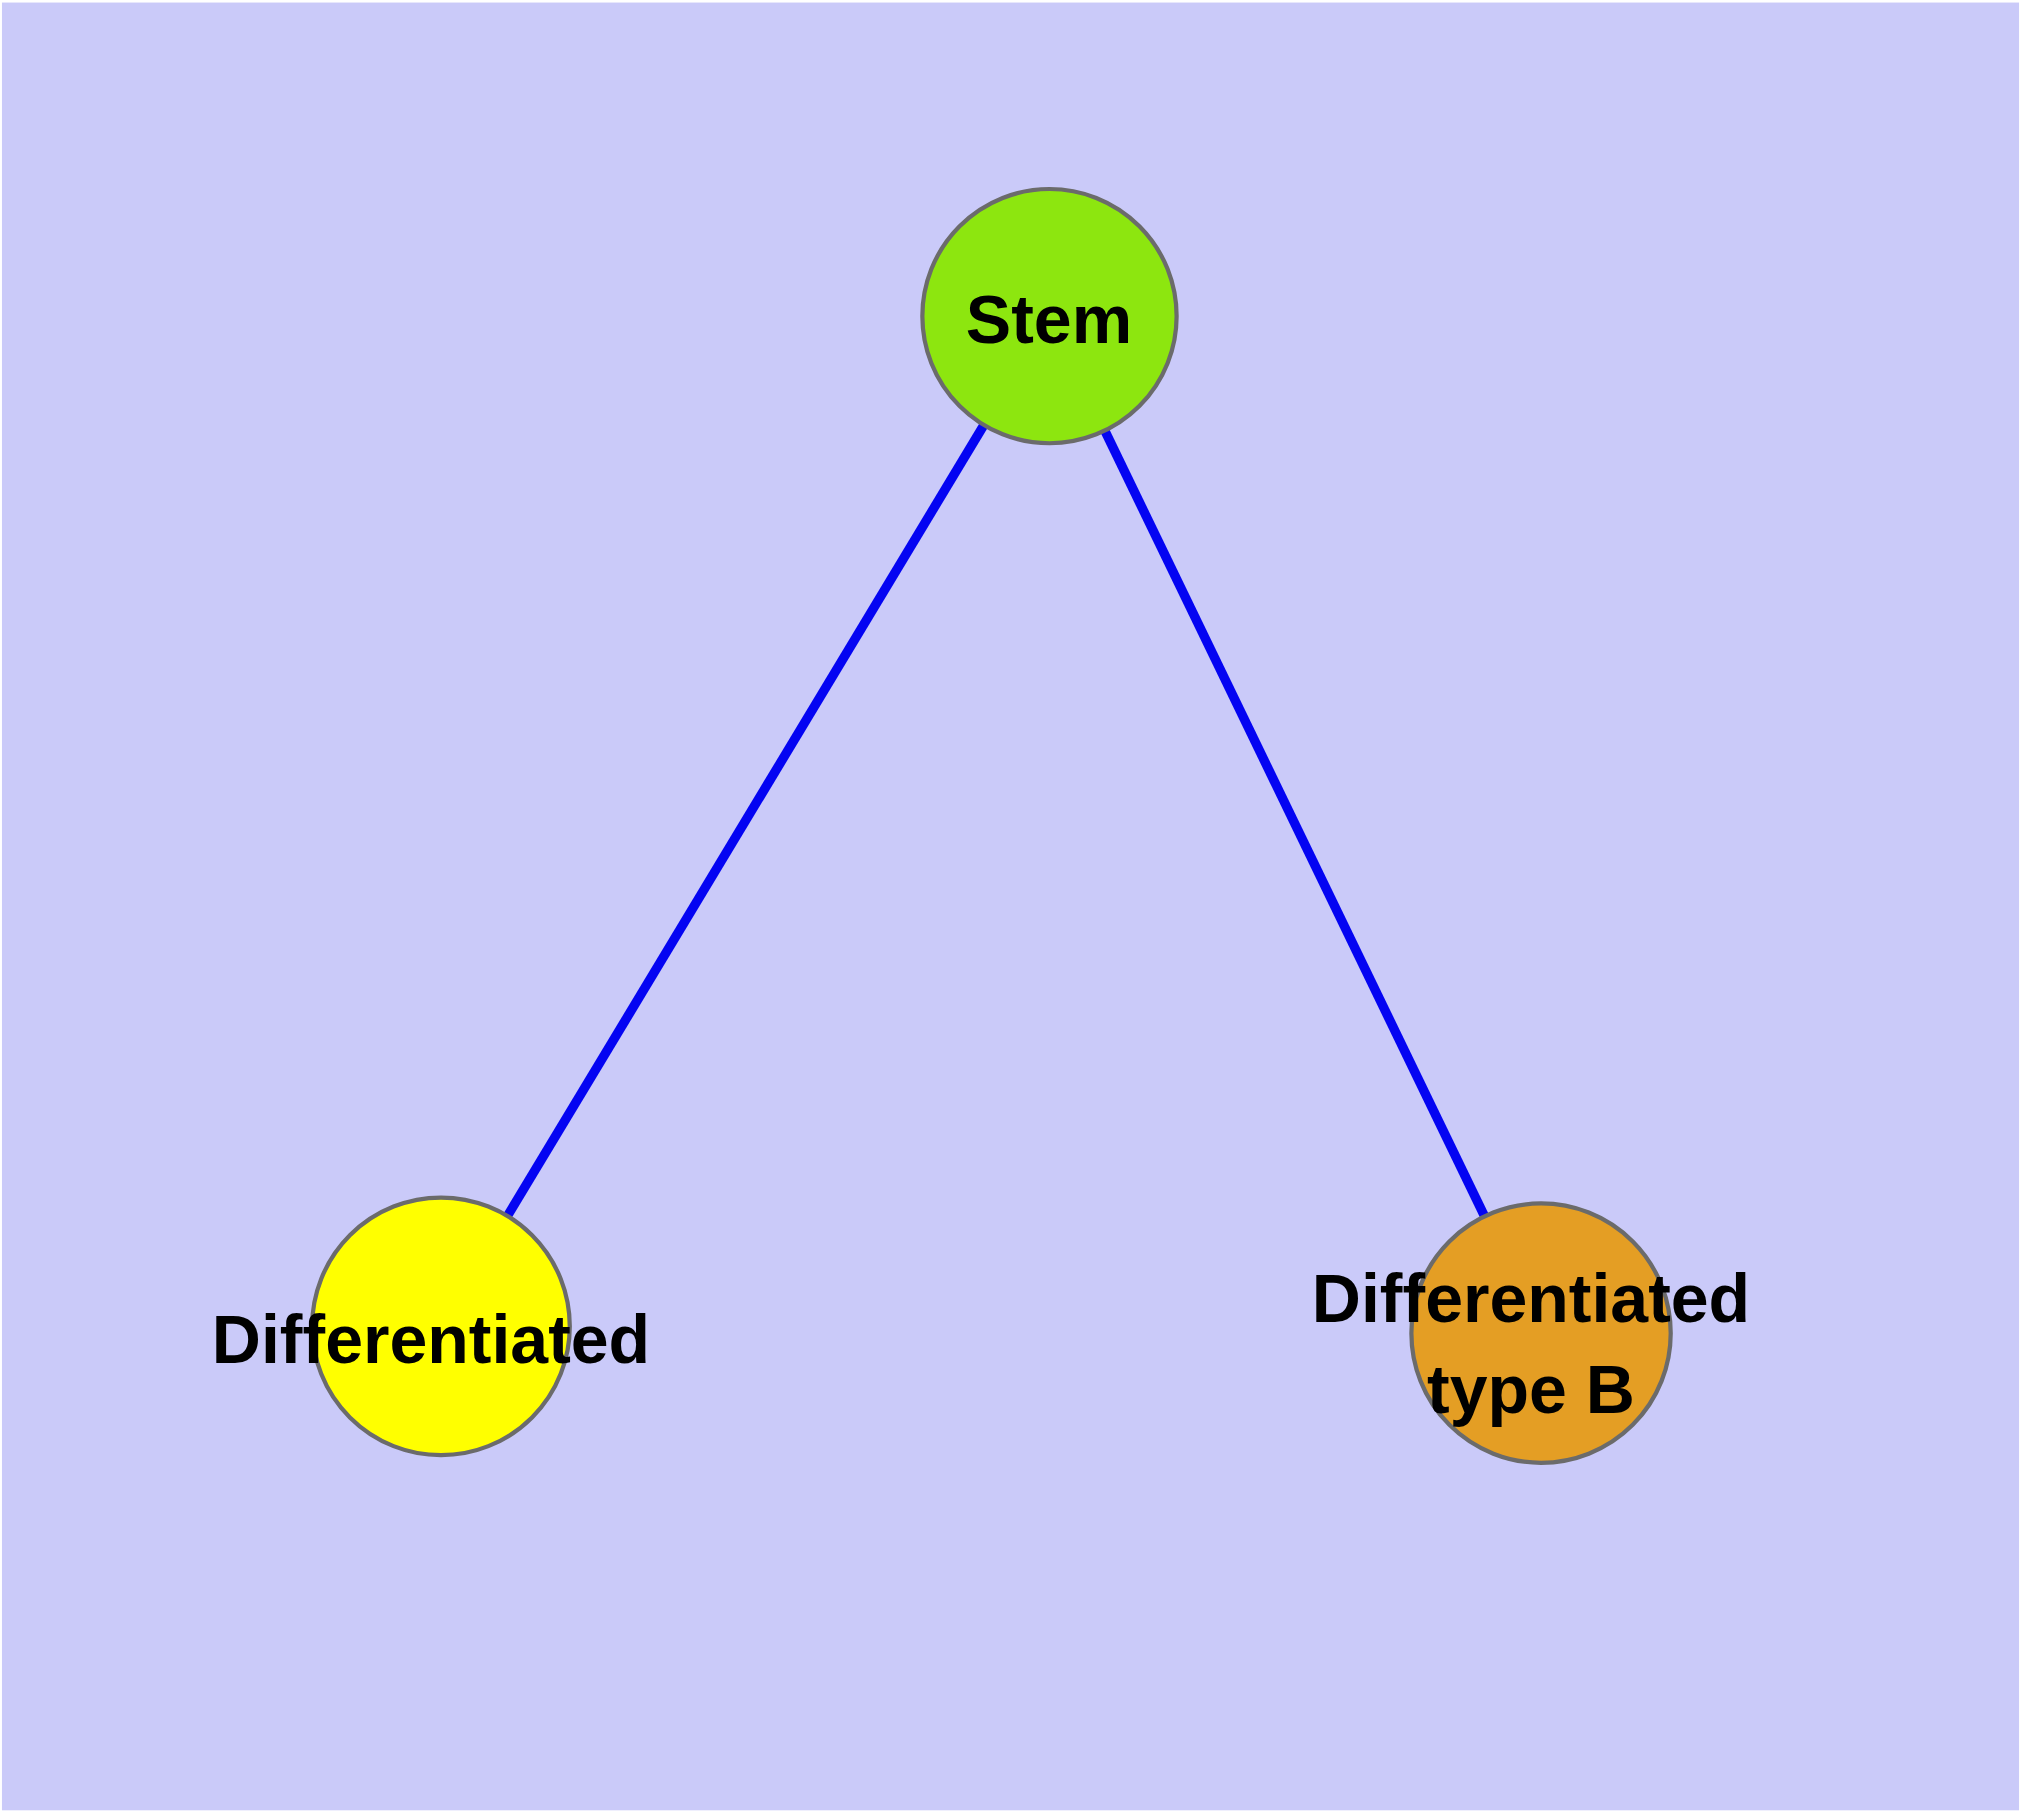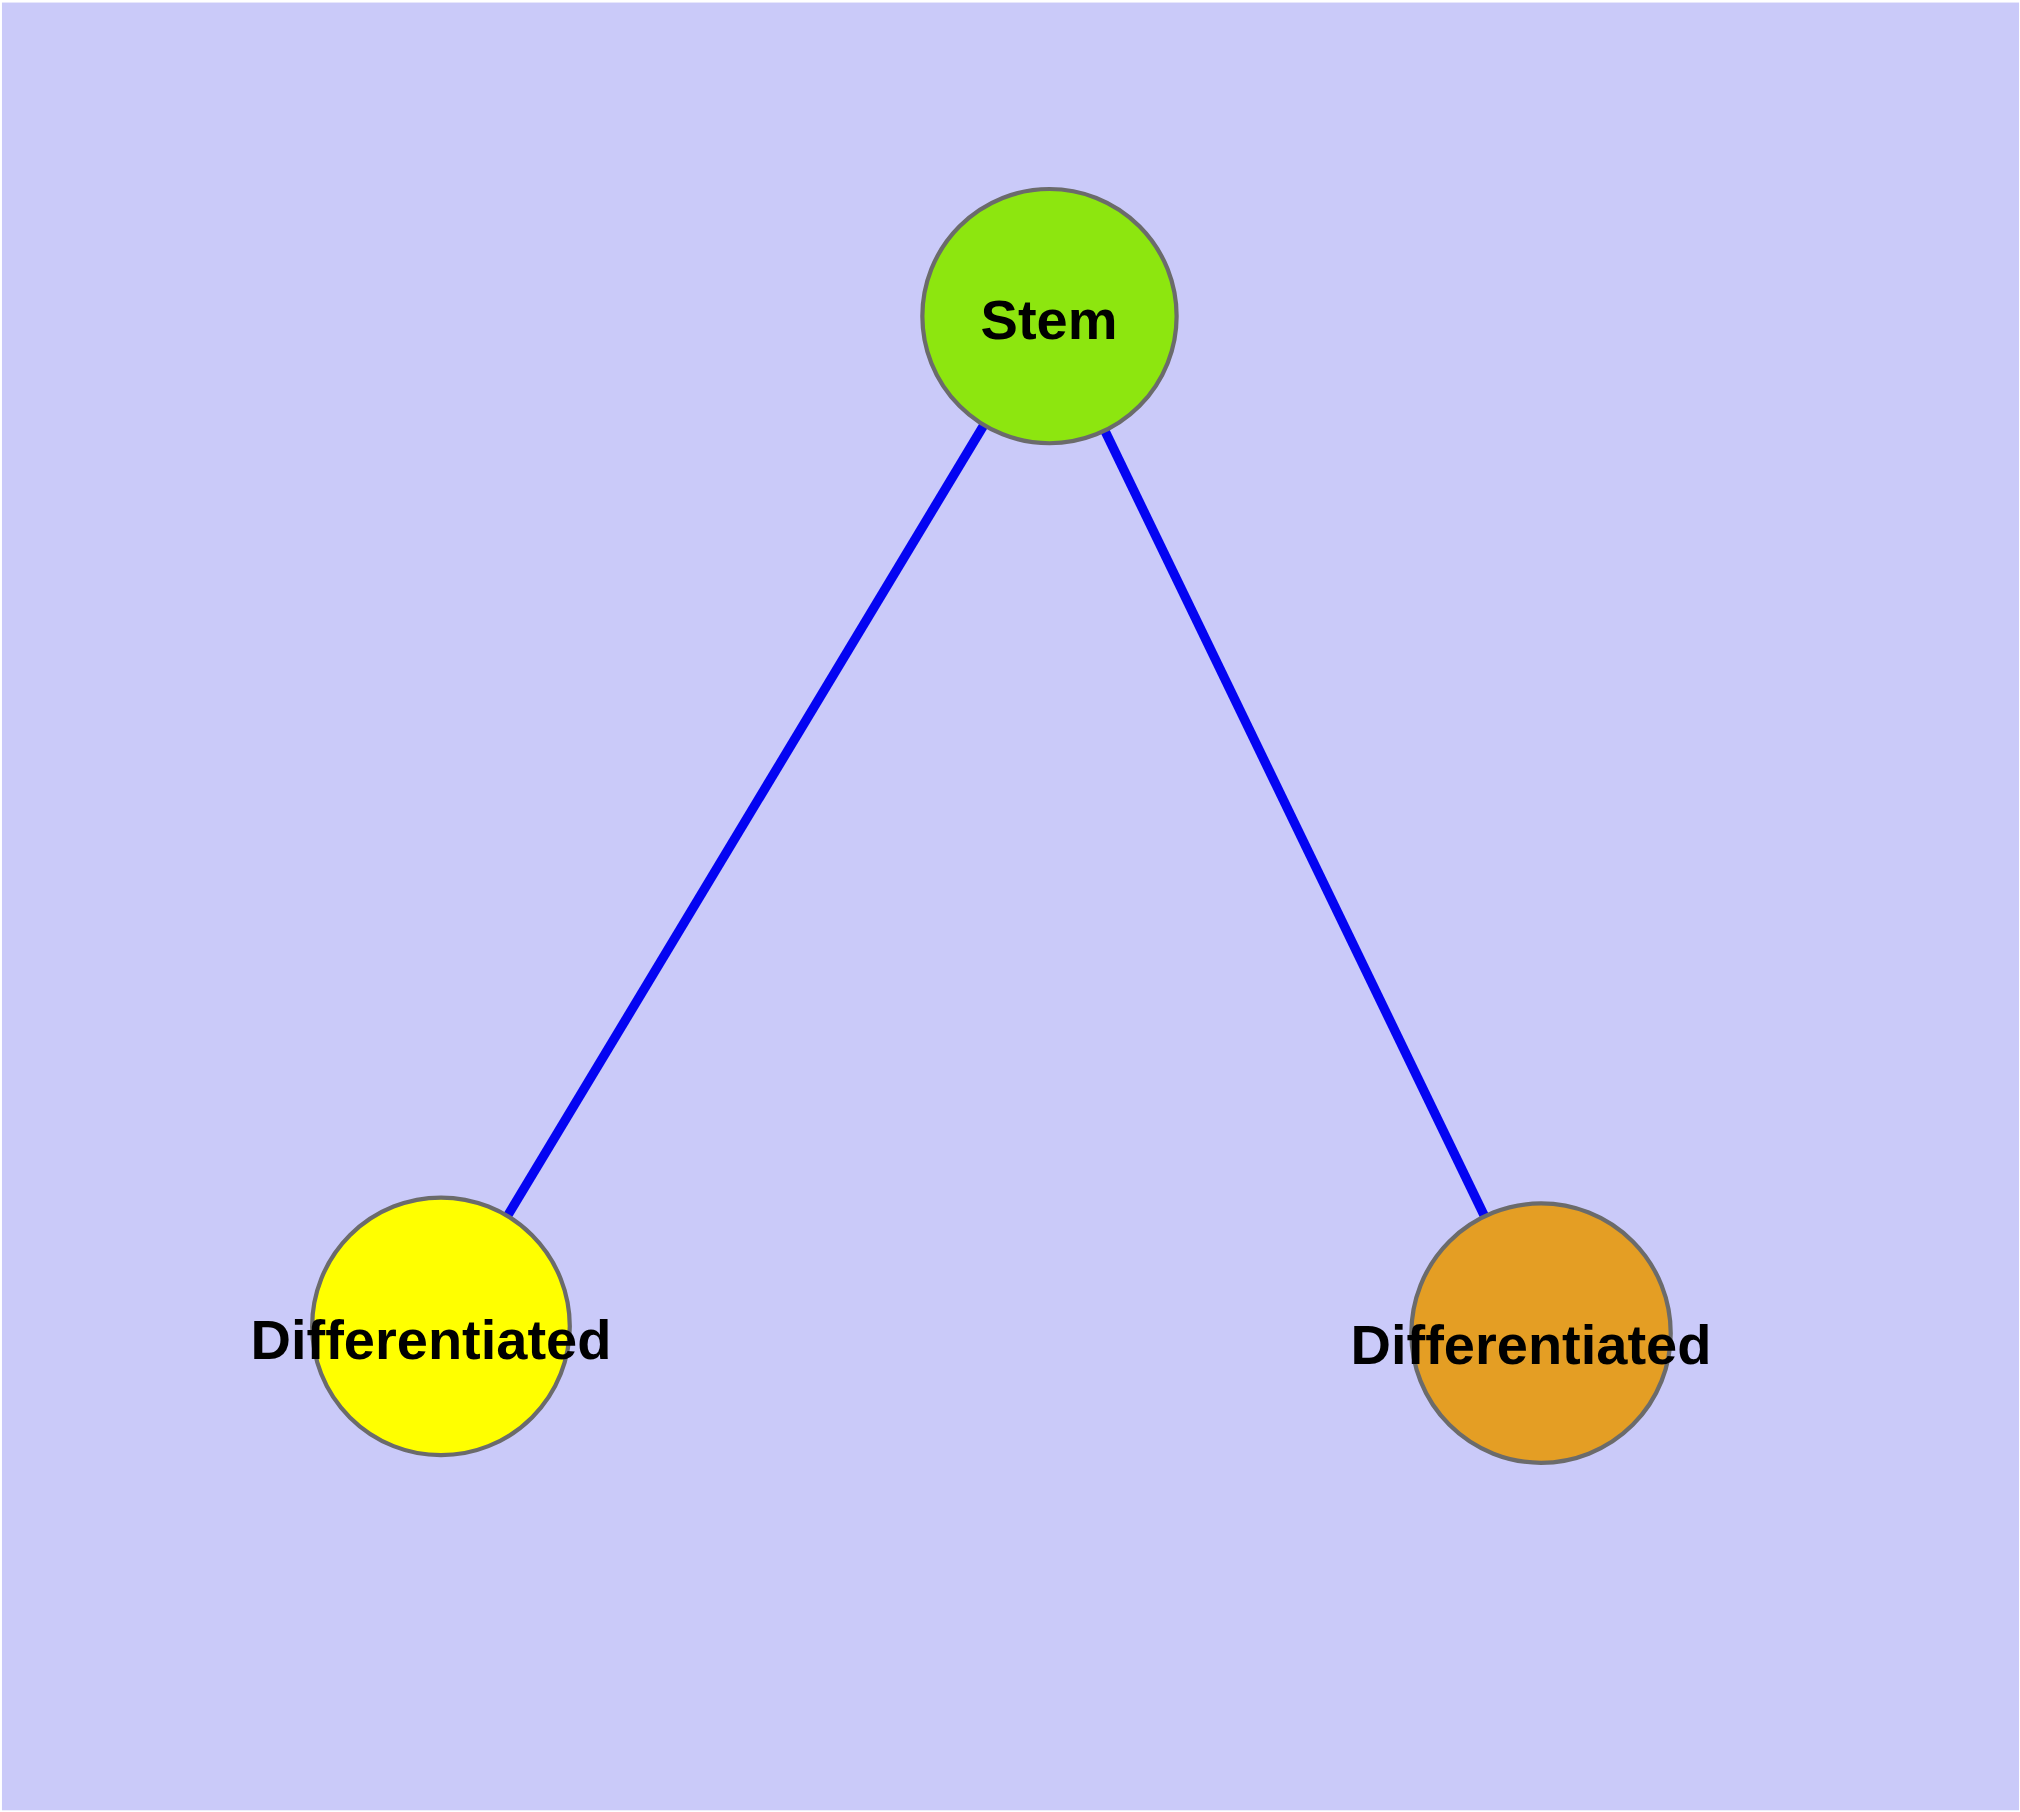--- a/index.html
+++ b/index.html
@@ -31,21 +31,21 @@
   }
   .node-circle {
     stroke: var(--node-border, #6B6B6B);
     stroke-width: 5;
   }
   .node-label {
     position: absolute;
     transform: translate(-50%, -50%);
     text-align: center;
     color: var(--text, #000000);
-    font-size: 56px;
+    font-size: 68px;
     font-weight: 700;
     line-height: 91px;
     white-space: nowrap;
     pointer-events: none;
   }
   .node-label .label-line {
     display: block;
   }
 </style>
 </head>
@@ -71,16 +71,17 @@
   <div class="node-label" style="left:1049px; top:319px;">
     <span class="label-line">Stem</span>
   </div>
 
   <div class="node-label" style="left:431px; top:1339px;">
     <span class="label-line">Differentiated</span>
   </div>
 
   <div class="node-label" style="left:1531px; top:1344px;">
     <span class="label-line">Differentiated</span>
+    <span class="label-line">type B</span>
   </div>
 
 </div>
 
 
 </body></html>

